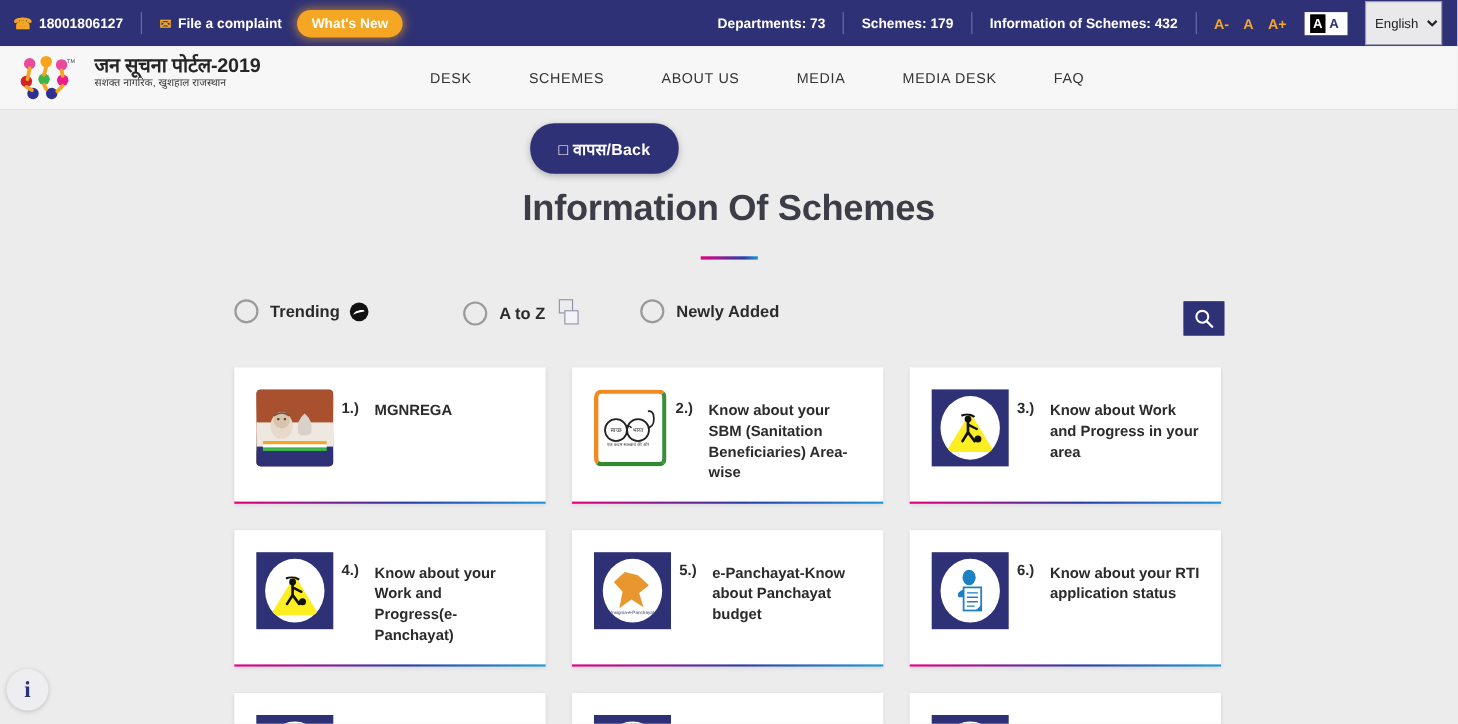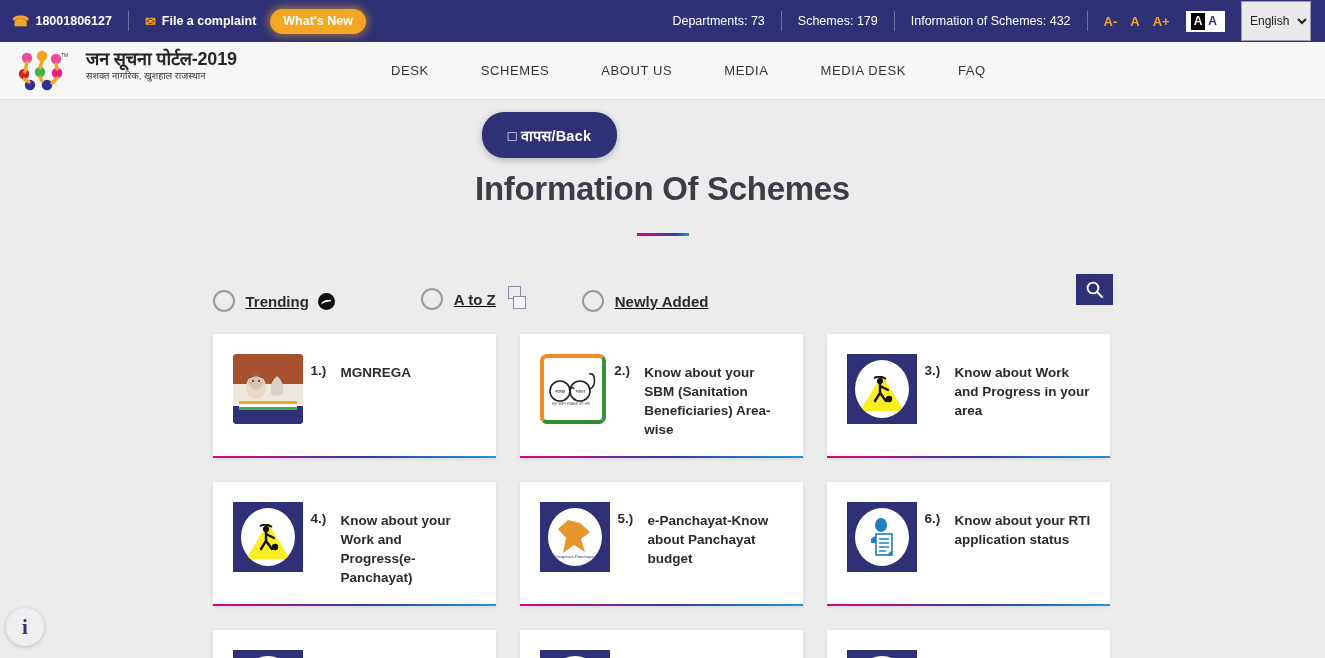--- a/index.html
+++ b/index.html
@@ -37,21 +37,21 @@
     border-radius: 14px;
     padding: 5px 13px 6px;
     font-size: 12.5px;
     font-weight: bold;
     box-shadow: 0 0 9px 2px rgba(245,166,35,.55);
     cursor: pointer;
     border: none;
     font-family: inherit;
   }
   .topbar-right { display: flex; align-items: center; }
-  .stat { white-space: nowrap; font-weight: normal; font-size: 12.5px; }
+  .stat { white-space: nowrap; font-weight: bold; font-size: 12.5px; }
   .fontsizes { display: flex; align-items: center; gap: 13px; color: #f5a623; font-weight: bold; }
   .fontsizes span { cursor: pointer; font-size: 13px; }
   .fontsizes .sup { font-size: 13px; }
   .contrast {
     margin-left: 16px;
     background: #ffffff;
     display: flex; align-items: center;
     padding: 2px 5px;
     height: 21px;
   }
@@ -122,25 +122,24 @@
     letter-spacing: -.3px;
   }
   .title-rule {
     width: 52px; height: 3px; margin: 25px auto 0;
     background: linear-gradient(90deg, #e6007e 0%, #2e3fa5 75%, #2196d6 100%);
   }
 
   
   .container { width: 900px; margin: 0 auto; }
   .filterrow {
-    display: flex; align-items: flex-end;
+    display: flex; align-items: flex-start;
     margin-top: 36px;
     height: 40px;
     position: relative;
-    text-decoration: underline;
   }
   .radio-opt { display: flex; align-items: center; cursor: pointer; }
   .radio-circle {
     width: 22px; height: 22px; border-radius: 50%;
     border: 2px solid #9a9a9a; background: #ececec;
     flex: none;
   }
   .radio-label {
     margin-left: 11px; font-size: 15px; font-weight: bold; color: #2b2b2b;
     white-space: nowrap;

